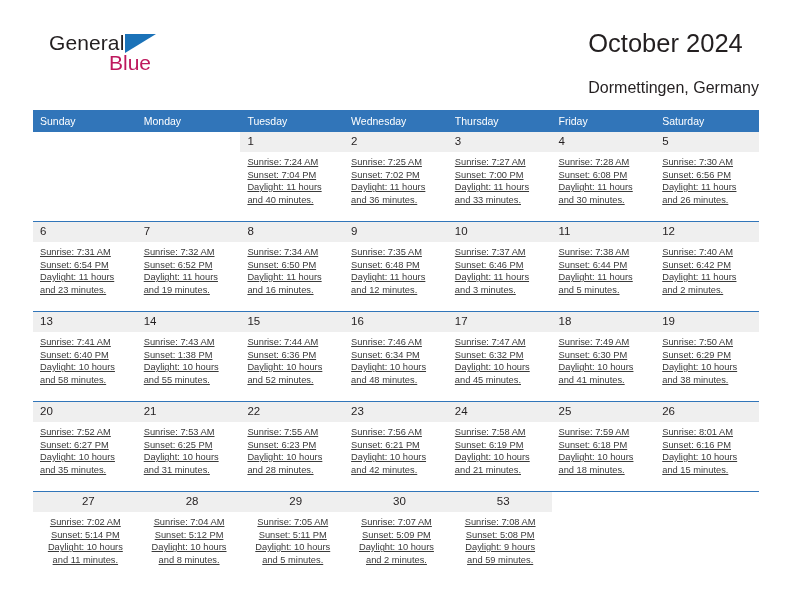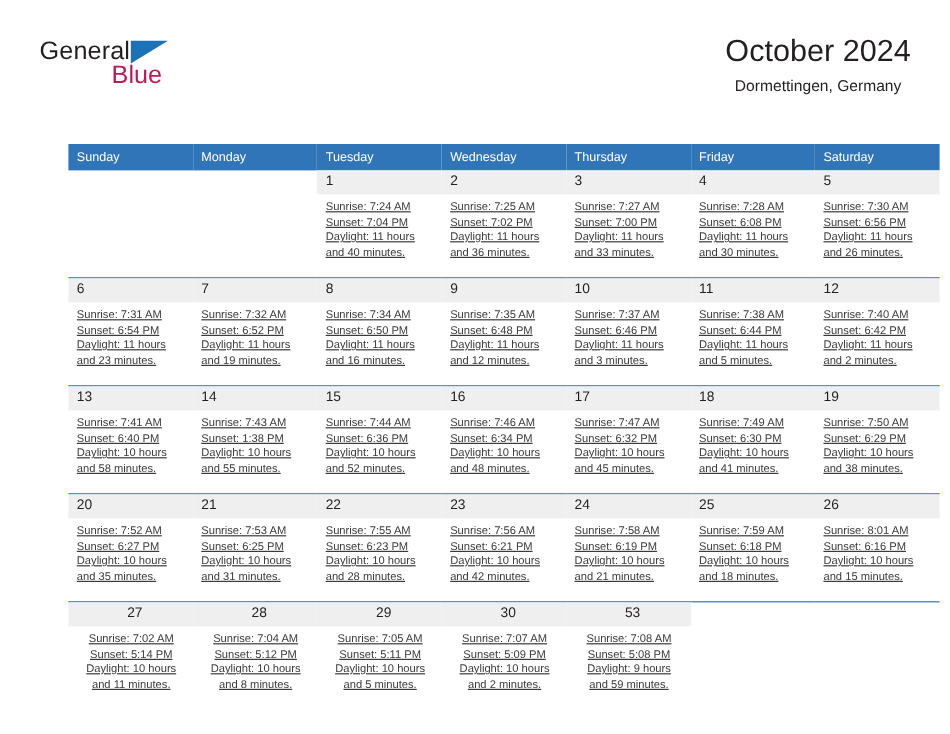--- a/index.html
+++ b/index.html
@@ -24,21 +24,21 @@
   
   .header {
     position: absolute;
     left: 33px;
     top: 28px;
     width: 726px;
     height: 66px;
   }
   .brand {
     position: absolute;
-    left: 0;
+    left: 16px;
     top: 4px;
     width: 220px;
   }
   .brand-line1 {
     position: relative;
     font-size: 21px;
     line-height: 22px;
     letter-spacing: .1px;
     color: #231f20;
     display: inline-block;
@@ -57,44 +57,43 @@
     left: 60px;
     top: 20px;
     font-size: 21px;
     line-height: 22px;
     color: #be185d;
   }
   .title-block {
     position: absolute;
     right: 0;
     top: 0;
-    text-align: center;
+    text-align: left;
   }
   .cal-title {
     font-size: 25.5px;
     line-height: 30px;
     font-weight: 400;
     color: #231f20;
     white-space: nowrap;
   }
   .cal-subtitle {
-    font-size: 13px;
+    font-size: 16px;
     line-height: 20px;
-    margin-top: 4px;
+    margin-top: 20px;
     color: #231f20;
     white-space: nowrap;
   }
 
   
   .calendar {
     position: absolute;
     left: 33px;
-    top: 120px;
+    top: 110px;
     width: 726px;
-    margin-left: 24px;
   }
   table.cal {
     border-collapse: collapse;
     table-layout: fixed;
     width: 726px;
   }
   table.cal col { width: 103.71px; }
 
   thead th {
     background: #3175b9;

